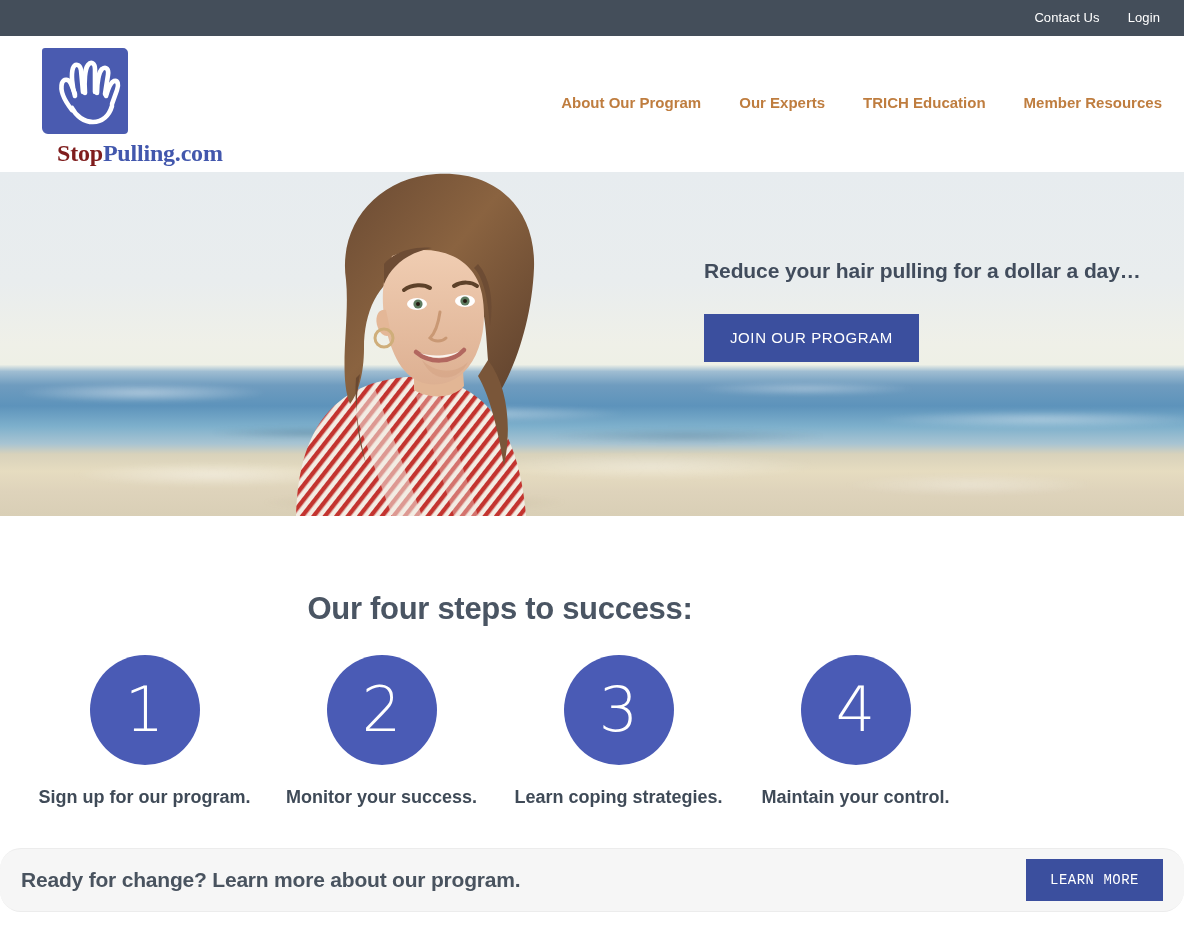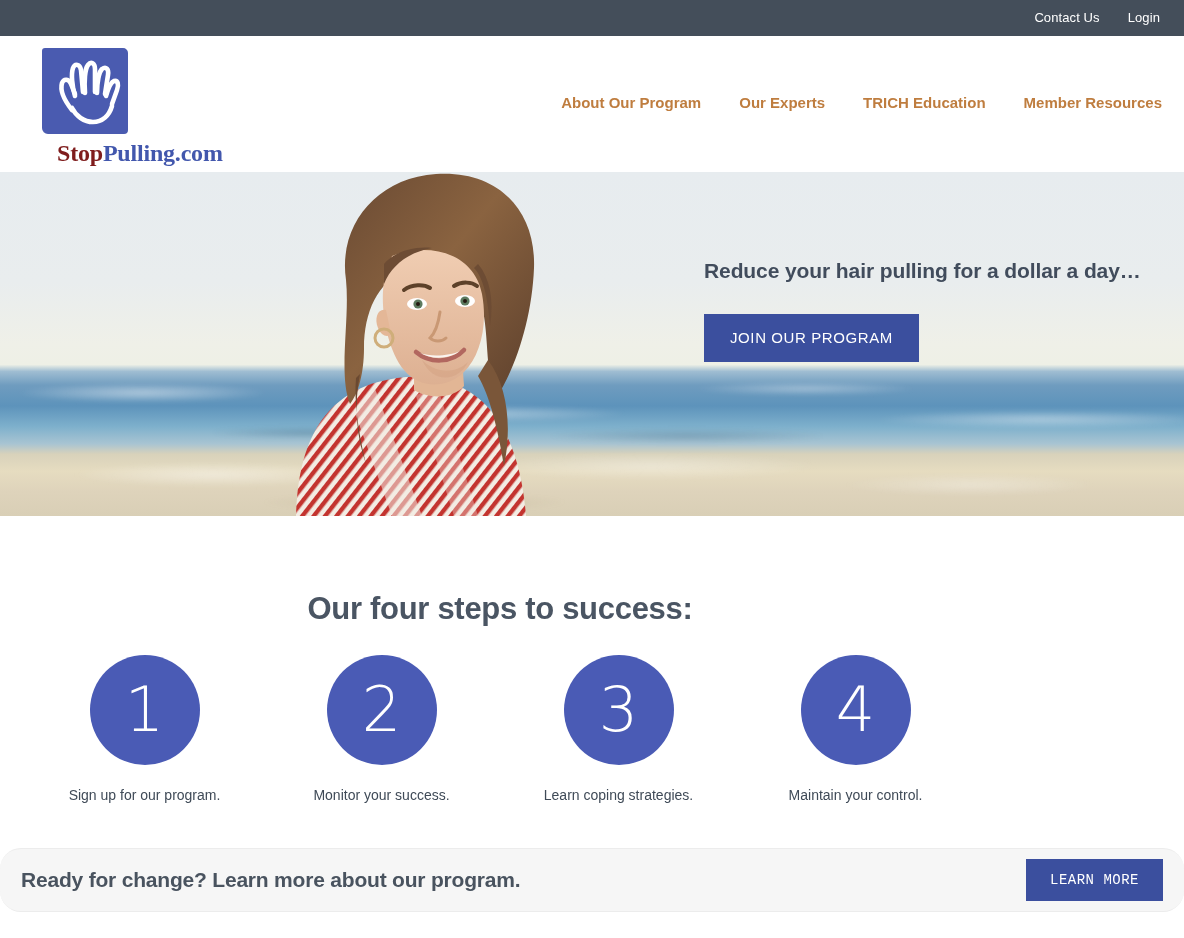--- a/index.html
+++ b/index.html
@@ -216,22 +216,22 @@
     background: #4a5bb5;
     margin: 0 auto;
     color: #ffffff;
     font-size: 62px;
     line-height: 110px;
     font-weight: 300;
     font-family: "DejaVu Sans", sans-serif;
   }
   .step-label {
     margin-top: 22px;
-    font-size: 14px;
-    font-weight: normal;
+    font-size: 18px;
+    font-weight: bold;
     color: #3f4a57;
   }
 
   
   .cta {
     position: absolute;
     left: 0;
     top: 848px;
     width: 1184px;
     height: 64px;

